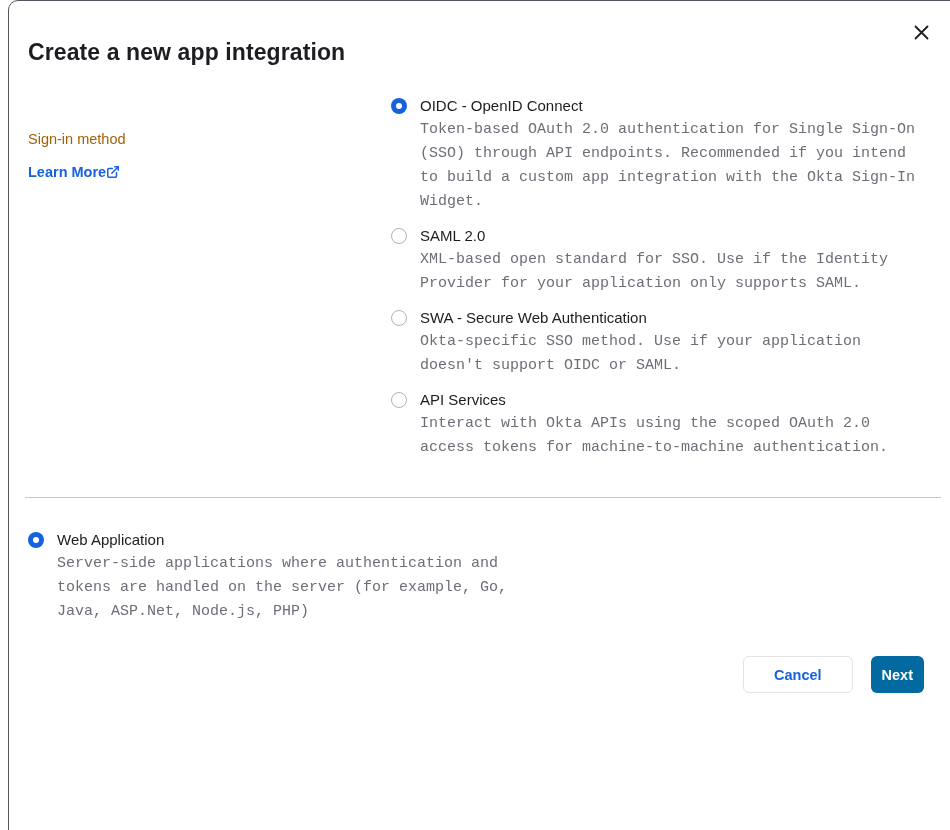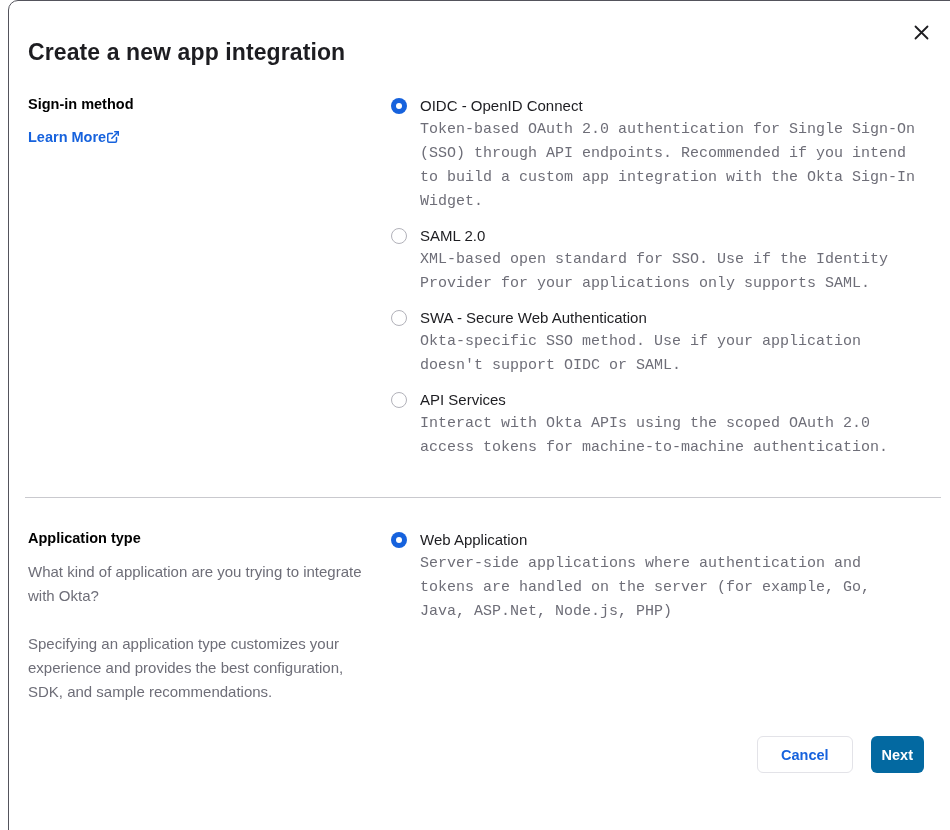--- a/index.html
+++ b/index.html
@@ -39,22 +39,23 @@
   }
   .row {
     display: flex;
     margin-top: 28px;
   }
   .col-left { width: 340px; flex-shrink: 0; margin-right: 23px; }
   .col-right { width: 533px; flex-shrink: 0; }
   .section-heading {
     font-size: 14.5px;
     line-height: 20px;
-    font-weight: 700;
-    color: #000000;
+    font-weight: 400;
+    color: #a16207;
+    margin-top: 35px;
   }
   .learn-more {
     margin-top: 15px;
     display: inline-flex;
     align-items: center;
     font-size: 14.5px;
     font-weight: 700;
     color: #1662dd;
     text-decoration: none;
     cursor: pointer;
@@ -128,21 +129,21 @@
     border-radius: 6px;
     font-family: "Liberation Sans", sans-serif;
     font-size: 14.5px;
     font-weight: 700;
     cursor: pointer;
   }
   .btn-cancel {
     background: #ffffff;
     color: #1662dd;
     border: 1px solid #e3e3e8;
-    padding: 0 23px;
+    padding: 0 30px;
   }
   .btn-next {
     background: #0369a1;
     color: #ffffff;
     border: none;
     padding: 0 11px;
   }
 </style>
 </head>
 <body>
@@ -174,21 +175,21 @@
     <span class="radio"></span>
     <span class="option-text">
       <span class="option-label">OIDC - OpenID Connect</span>
       <span class="option-desc">Token-based OAuth 2.0 authentication for Single Sign-On (SSO) through API endpoints. Recommended if you intend to build a custom app integration with the Okta Sign-In Widget.</span>
     </span>
   </label>
         <label class="option">
     <span class="radio"></span>
     <span class="option-text">
       <span class="option-label">SAML 2.0</span>
-      <span class="option-desc">XML-based open standard for SSO. Use if the Identity Provider for your applications only supports SAML.</span>
+      <span class="option-desc">XML-based open standard for SSO. Use if the Identity Provider for your application only supports SAML.</span>
     </span>
   </label>
         <label class="option">
     <span class="radio"></span>
     <span class="option-text">
       <span class="option-label">SWA - Secure Web Authentication</span>
       <span class="option-desc">Okta-specific SSO method. Use if your application doesn't support OIDC or SAML.</span>
     </span>
   </label>
         <label class="option">
@@ -197,25 +198,20 @@
       <span class="option-label">API Services</span>
       <span class="option-desc">Interact with Okta APIs using the scoped OAuth 2.0 access tokens for machine-to-machine authentication.</span>
     </span>
   </label>
       </div>
   </section>
 
   <hr class="divider">
 
   <section class="row apptype">
-    <div class="col-left">
-      <h2 class="section-heading">Application type</h2>
-      <p>What kind of application are you trying to integrate with Okta?</p>
-      <p>Specifying an application type customizes your experience and provides the best configuration, SDK, and sample recommendations.</p>
-    </div>
     <div class="col-right" id="apptype-options">
         <label class="option selected">
     <span class="radio"></span>
     <span class="option-text">
       <span class="option-label">Web Application</span>
       <span class="option-desc">Server-side applications where authentication and tokens are handled on the server (for example, Go, Java, ASP.Net, Node.js, PHP)</span>
     </span>
   </label>
       </div>
   </section>

